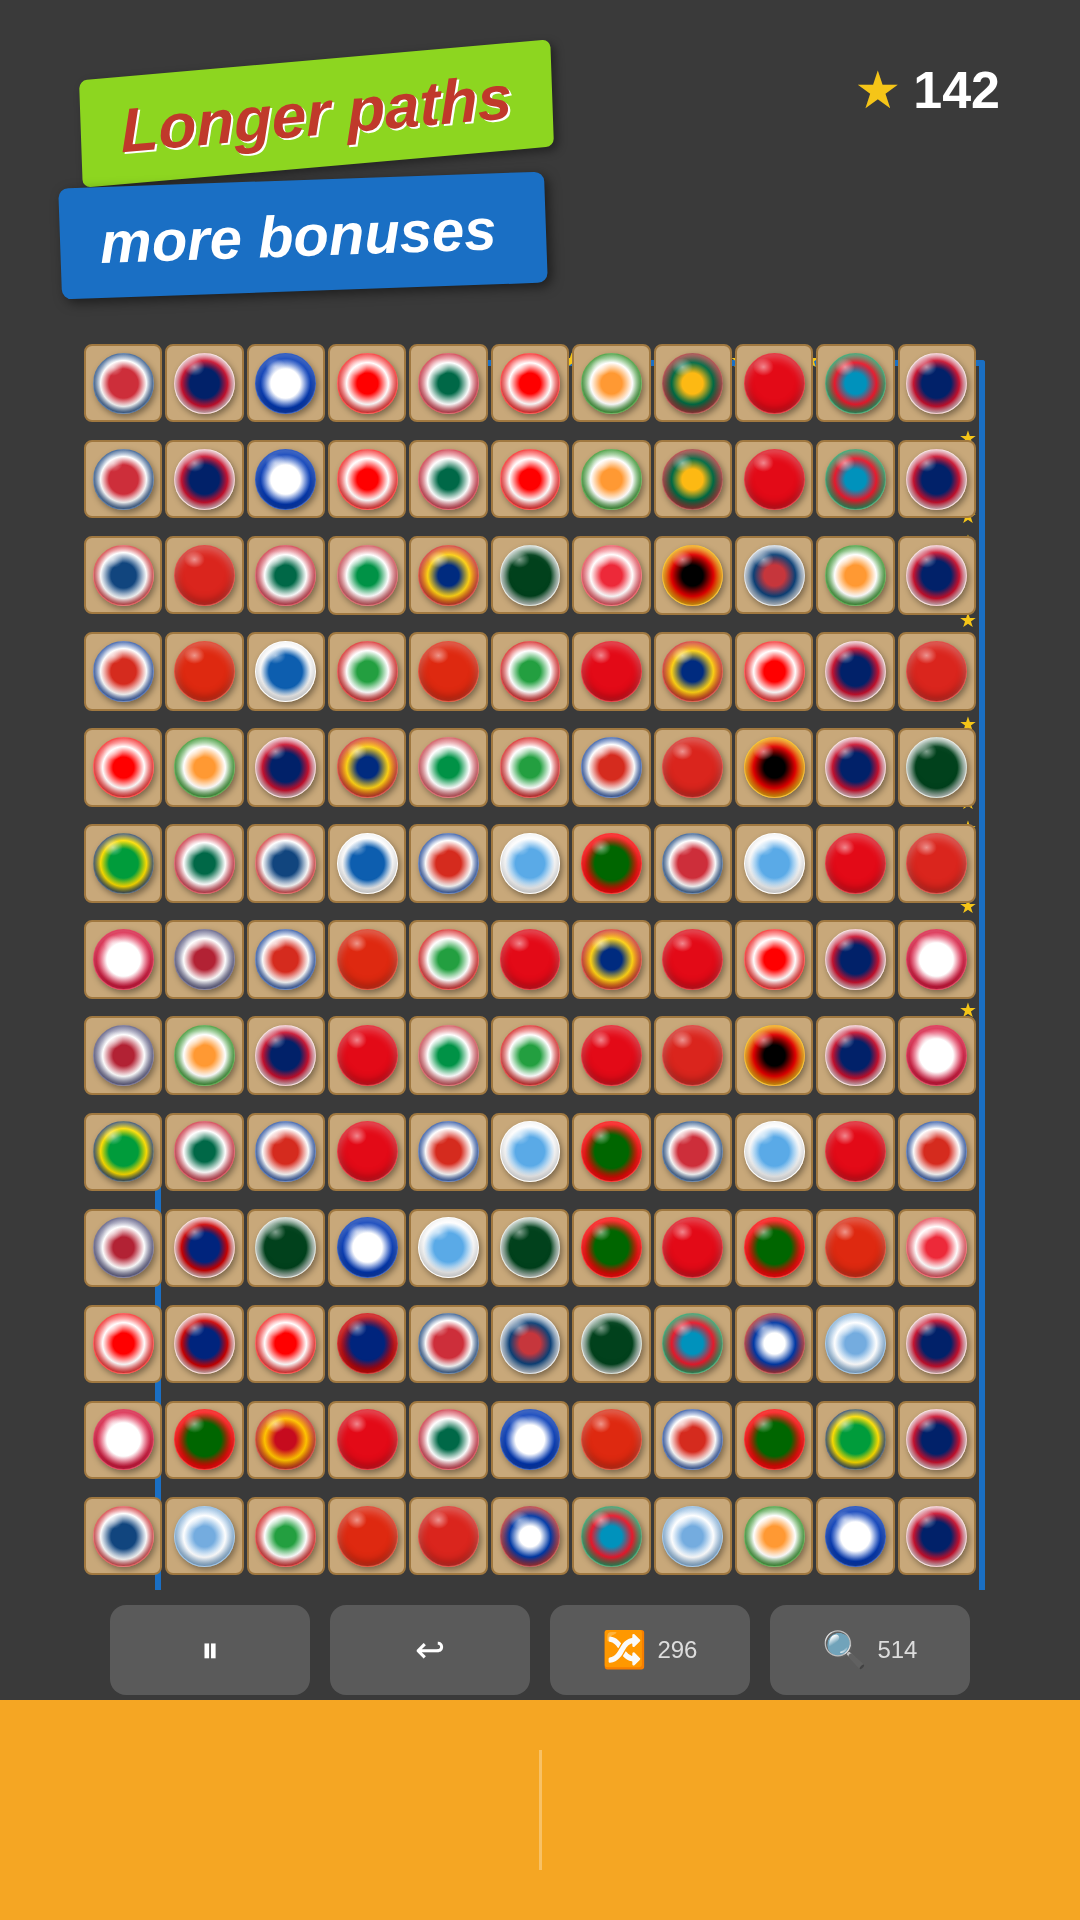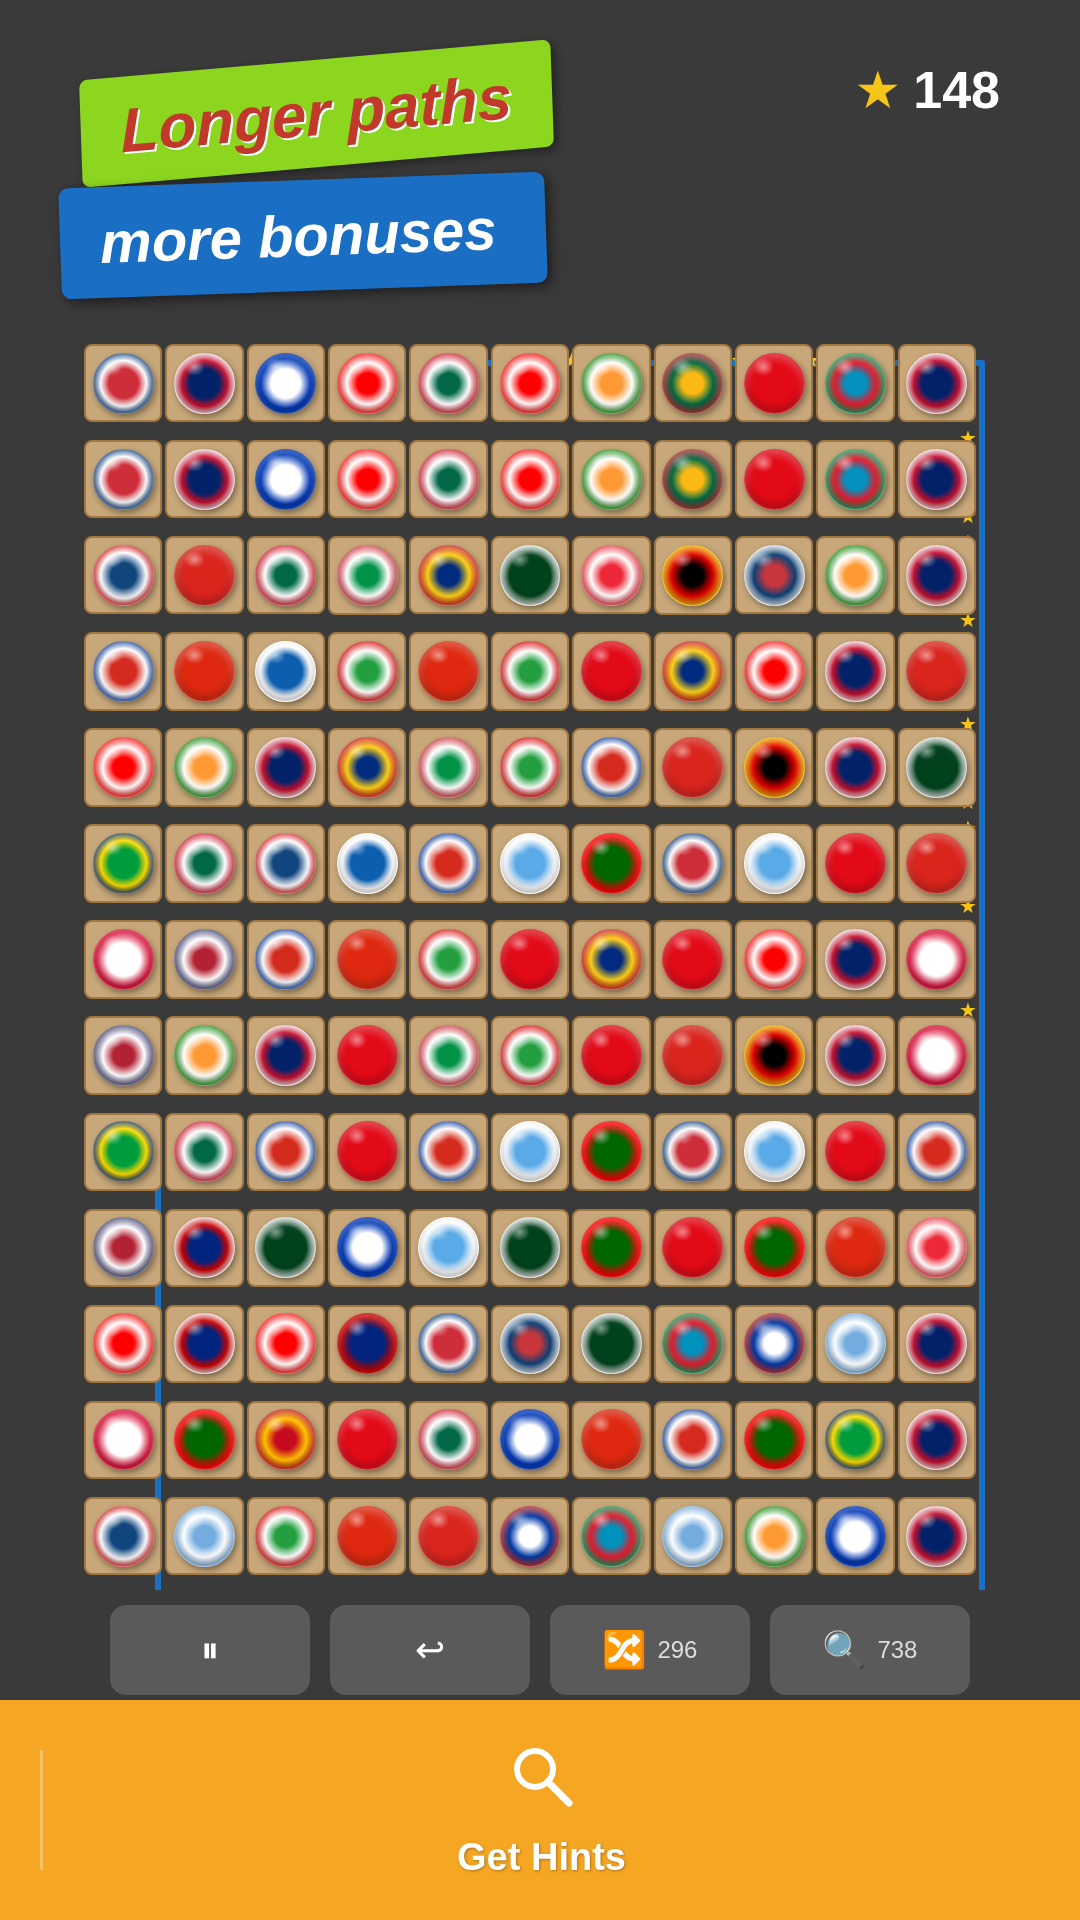--- a/index.html
+++ b/index.html
@@ -266,21 +266,21 @@
       top: 800px;
       background: #1a6fc4;
       border-radius: 3px;
     }
   </style>
 </head>
 <body>
 
 <div id="header">
   <span style="font-size:52px;color:#f5c518;">★</span>
-  <span style="font-size:52px;font-weight:bold;color:#fff;">148</span>
+  <span style="font-size:52px;font-weight:bold;color:#fff;">142</span>
 </div>
 
 <div id="banner-container">
   <div id="green-banner">
     <span id="green-banner-text">Longer paths</span>
   </div>
   <div id="blue-banner">
     <span id="blue-banner-text">more bonuses</span>
   </div>
 </div>
@@ -1143,28 +1143,19 @@
   </button>
   <button class="control-btn">
     <span>↩</span>
   </button>
   <button class="control-btn">
     <span>🔀</span>
     <span class="control-btn-label">296</span>
   </button>
   <button class="control-btn">
     <span>🔍</span>
-    <span class="control-btn-label">738</span>
+    <span class="control-btn-label">514</span>
   </button>
 </div>
 
 <div id="bottom-toolbar">
   <div class="bottom-divider"></div>
-  <div class="bottom-action">
-    <div class="bottom-action-icon">
-      <svg width="70" height="70" viewBox="0 0 70 70" fill="white" xmlns="http://www.w3.org/2000/svg">
-        <circle cx="28" cy="28" r="18" stroke="white" stroke-width="6" fill="none"></circle>
-        <line x1="41" y1="41" x2="62" y2="62" stroke="white" stroke-width="7" stroke-linecap="round"></line>
-      </svg>
-    </div>
-    <span class="bottom-action-label">Get Hints</span>
-  </div>
 </div>
 
 </body></html>

